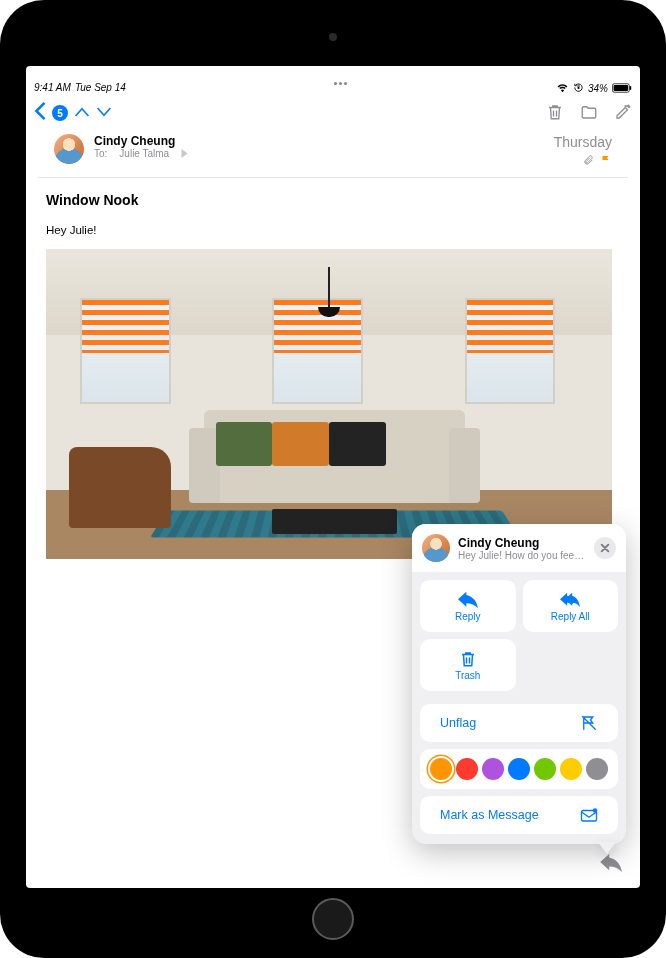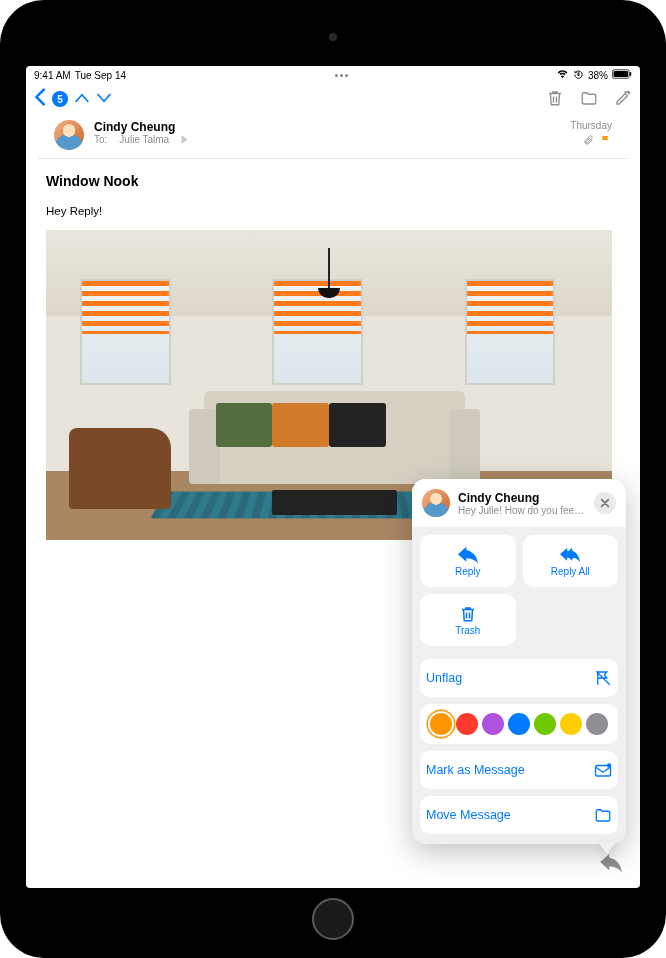--- a/index.html
+++ b/index.html
@@ -34,25 +34,26 @@
   .screen {
     width: 100%; height: 100%;
     background: #fff;
     border-radius: 4px;
     position: relative;
     overflow: hidden;
     font-size: 11px;
   }
   
   .status-bar {
-    display: flex; align-items:center; justify-content:space-between;
+    display: flex; align-items:flex-start; justify-content:space-between;
     height: 18px;
-    padding: 9px 8px;
+    padding: 16px 8px;
     font-size: 10px;
     color:#000;
+    font-style:italic;
   }
   .status-left { display:flex; gap:4px; align-items:center;}
   .status-right { display:flex; gap:4px; align-items:center;}
   .pill-icon{
     display:flex; gap:2px; align-items:center;
     width:22px; justify-content:center;
   }
   .dot{width:3px;height:3px;border-radius:50%;background:#888;}
   
   .nav-bar {
@@ -84,21 +85,21 @@
   }
   .avatar::after{
     content:""; position:absolute; inset:0;
     background: radial-gradient(circle at 50% 35%, #ffe0bd 0 25%, transparent 26%),
                 radial-gradient(circle at 50% 95%, #5599cc 0 45%, transparent 46%);
   }
   .hdr-mid{ flex:1; }
   .from-name{ font-weight:600; font-size:12px; color:#000;}
   .to-line{ font-size:10px; color:#8e8e93; display:flex; align-items:center; gap:12px;}
   .to-name{ color:#8e8e93;}
-  .hdr-right{ text-align:right; font-size:10px; color:#8e8e93;}
+  .hdr-right{ text-align:right; font-size:14px; color:#8e8e93;}
   .hdr-icons{ display:flex; gap:6px; justify-content:flex-end; margin-top:3px; align-items:center;}
   .flag-orange{ color:#ff9500; }
   
   .msg-body{ padding: 14px 28px 10px 20px; }
   .subject{ font-weight:700; font-size:14px; color:#000; margin-bottom:14px;}
   .body-text{ font-size:11.5px; color:#000; line-height:1.45; margin-bottom:8px;}
   .photo{
     margin-top:10px;
     width:100%; height:310px;
     background:#dcd8cf;
@@ -179,21 +180,21 @@
     height:52px;
     display:flex; flex-direction:column; align-items:center; justify-content:center; gap:2px;
     color:#007aff; font-size:10px; font-weight:500;
   }
   .grid-btn svg{width:20px;height:18px;}
   .list-actions{ padding:2px 8px 10px 8px; }
   .list-item{
     background:#fff; border-radius:10px;
     height:38px; margin-top:7px;
     display:flex; align-items:center; justify-content:space-between;
-    padding:0 6px;
+    padding:0 20px;
     color:#007aff; font-size:12.5px; font-weight:400;gap:24px;
   }
   .list-item svg{width:18px;height:18px;}
   .flag-colors{
     background:#fff; border-radius:10px; margin-top:7px;
     height:40px; display:flex; align-items:center; justify-content:space-around;
     padding:0 8px;
   }
   .flag-dot{ width:22px;height:22px;border-radius:50%; }
   .flag-dot.selected{ box-shadow:0 0 0 2px #fff, 0 0 0 3.5px #ff9500; }
@@ -221,21 +222,21 @@
               <path fill="#000" d="M12 17l-3-4c1-1 2-1.4 3-1.4s2 .4 3 1.4l-3 4zm-6-8c3-3 9-3 12 0l-2 2c-2-2-6-2-8 0l-2-2zm-3-3c5-5 13-5 18 0l-2 2c-4-4-10-4-14 0L3 6z"></path>
             </svg>
         </span>
         <span>
           <svg width="11" height="11" viewBox="0 0 24 24">
               <path fill="none" stroke="#000" stroke-width="2" d="M4 12a8 8 0 1 0 2-5M4 4v4h4"></path>
               <rect x="10" y="10" width="4" height="5" fill="#000"></rect>
               <path fill="none" stroke="#000" stroke-width="1.5" d="M10 10v-1a2 2 0 0 1 4 0v1"></path>
             </svg>
         </span>
-        <span>38%</span>
+        <span>34%</span>
         <span>
           <svg width="20" height="10" viewBox="0 0 26 12">
               <rect x="0.5" y="0.5" width="22" height="11" rx="2.5" fill="none" stroke="#000"></rect>
               <rect x="2" y="2" width="19" height="8" rx="1.5" fill="#000"></rect>
               <rect x="23" y="3.5" width="2" height="5" rx="1" fill="#000"></rect>
             </svg>
         </span>
       </div>
     </div>
 
@@ -303,21 +304,21 @@
             <svg width="12" height="12" viewBox="0 0 24 24">
                 <path fill="#ff9500" d="M5 3v18M5 4h12l-3 4 3 4H5"></path>
               </svg>
           </span>
         </div>
       </div>
     </div>
 
     <div class="msg-body">
       <div class="subject">Window Nook</div>
-      <div class="body-text">Hey Reply!</div>
+      <div class="body-text">Hey Julie!</div>
 
       <div class="photo">
         <div class="wall"></div>
         <div class="ceiling"></div>
         <div class="floor"></div>
         <div class="window w1">
             <div class="blinds"></div>
           </div>
         <div class="window w2">
             <div class="blinds"></div>
@@ -398,26 +399,20 @@
 
         <div class="list-item">
           <span>Mark as Message</span>
           <svg viewBox="0 0 24 20">
               <rect x="2" y="4" width="20" height="14" rx="2" fill="none" stroke="#007aff" stroke-width="1.8"></rect>
               <path fill="none" stroke="#007aff" stroke-width="1.8" d="M2 6l10 7 10-7"></path>
               <circle cx="20" cy="4" r="3" fill="#007aff"></circle>
             </svg>
         </div>
 
-        <div class="list-item">
-          <span>Move Message</span>
-          <svg viewBox="0 0 24 22">
-              <path fill="none" stroke="#007aff" stroke-width="1.8" d="M3 6a2 2 0 0 1 2-2h4l2 2h8a2 2 0 0 1 2 2v9a2 2 0 0 1-2 2H5a2 2 0 0 1-2-2V6z"></path>
-            </svg>
-        </div>
 
       </div>
     </div>
     <div class="pop-tail"></div>
 
   </div>
   <div class="home-button"></div>
 </div>
 
 </body></html>

